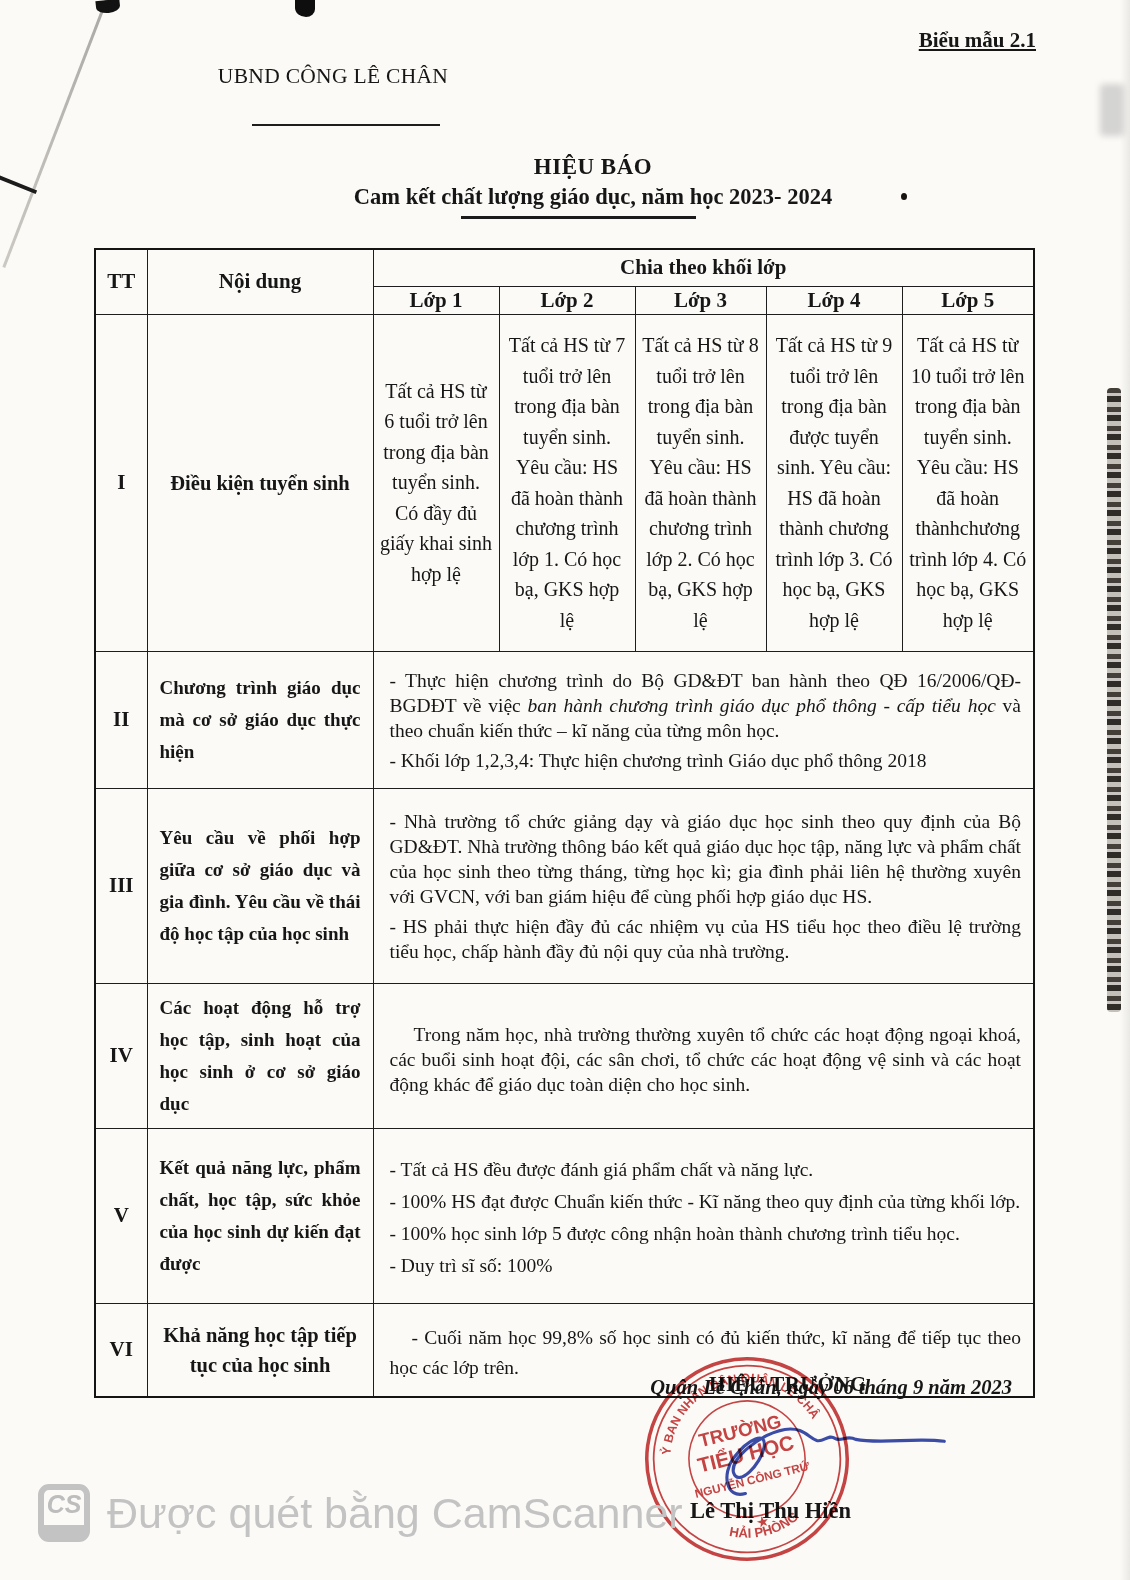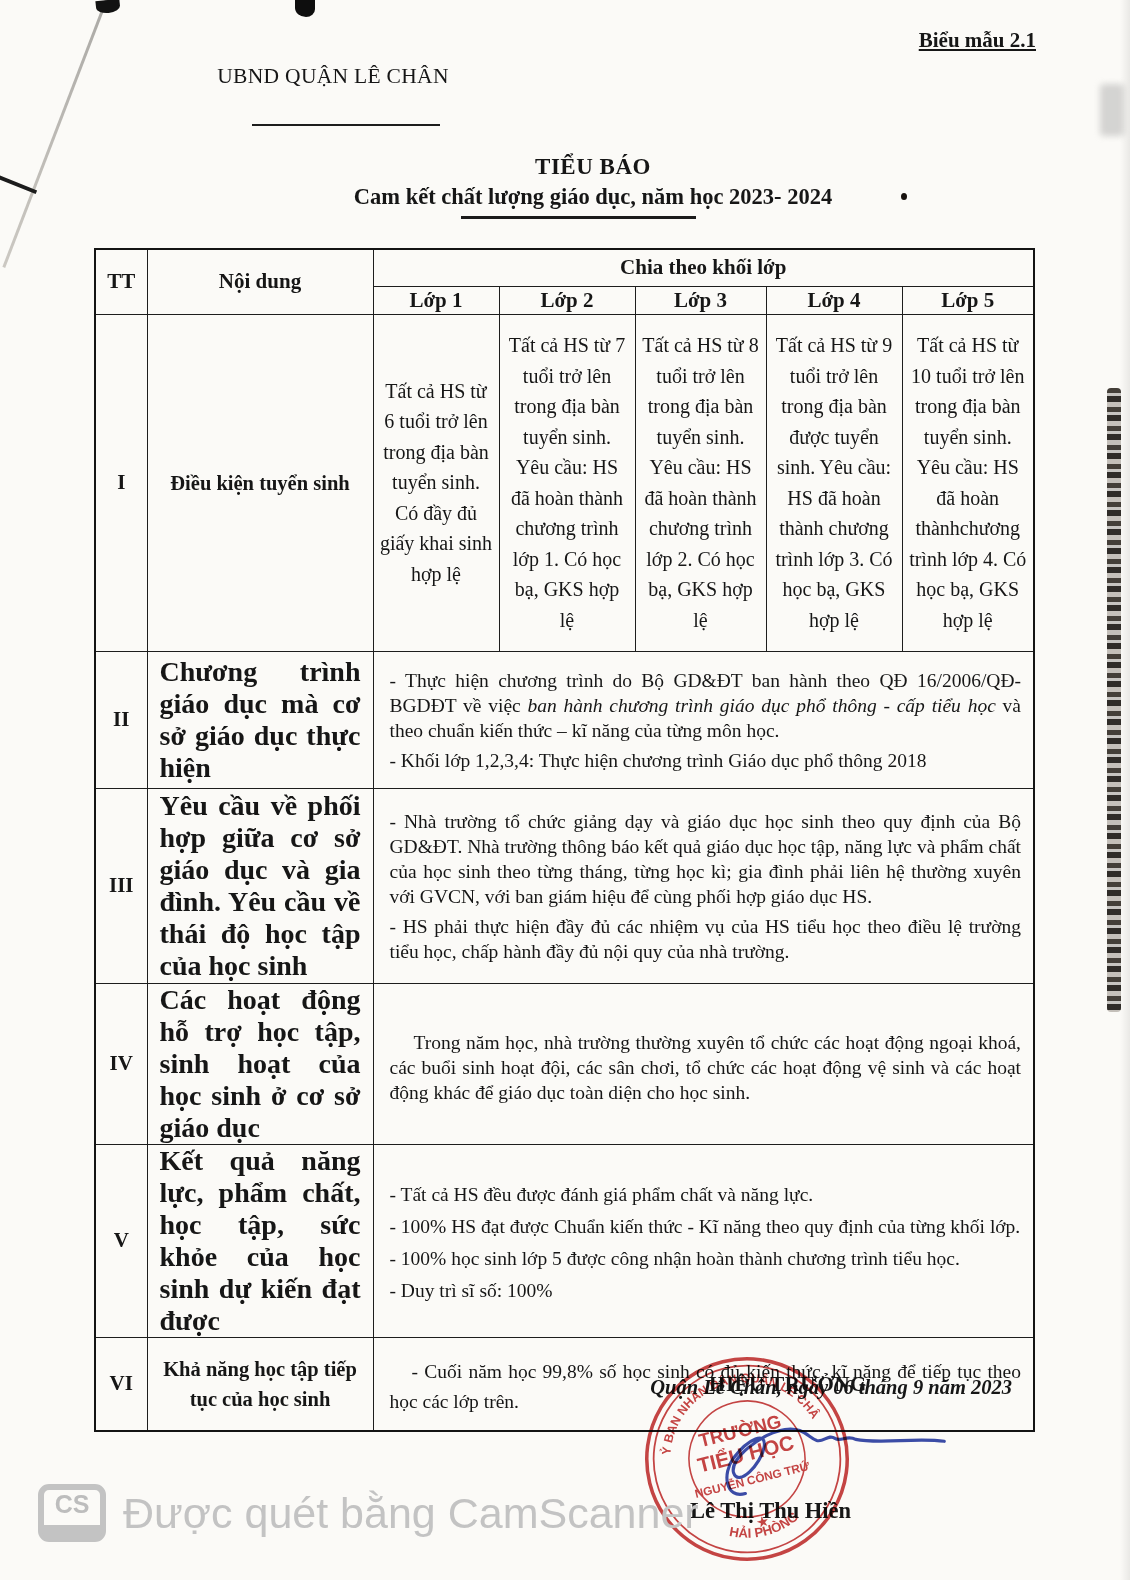--- a/index.html
+++ b/index.html
@@ -41,21 +41,21 @@
   .sub-underline{position:absolute;left:461px;top:216px;width:235px;height:2.6px;background:#1b1b1b;}
   
   table.doc{position:absolute;left:94px;top:248px;width:941px;table-layout:fixed;
     border-collapse:collapse;border:2.6px solid #141414;}
   table.doc td{border:1.7px solid #1d1d1d;vertical-align:middle;overflow:hidden;}
   tr.h1{height:37px;} tr.h2{height:28px;}
   tr.rI{height:337px;} tr.rII{height:137px;} tr.rIII{height:195px;}
   tr.rIV{height:145px;} tr.rV{height:175px;} tr.rVI{height:94px;padding-left:32px;}
   td.hcell{font-size:21px;font-weight:700;text-align:center;}
   td.tt{font-size:21px;font-weight:700;text-align:center;}
-  td.lbl{font-size:28px;font-weight:700;line-height:32px;padding:0 12px;text-align:justify;}
+  td.lbl{font-size:19px;font-weight:700;line-height:32px;padding:0 12px;text-align:justify;}
   td.lbl-center{font-size:20.5px;font-weight:700;text-align:center;padding:0 8px;line-height:30px;}
   td.gcell{font-size:20px;line-height:30.5px;text-align:center;padding:14px 6px;}
   td.content{vertical-align:top;font-size:19.5px;line-height:25px;
     text-align:justify;padding:5px 12px 4px 16px;}
   td.content p{margin:0;}
   .p-gap{margin-top:5px !important;}
   .indent{text-indent:24px;}
   tr.rV td.content{line-height:30px;padding-top:9px;}
   tr.rV .line{margin:2px 0;text-align:left;}
   tr.rVI td.content{line-height:30px;padding-top:11px;text-indent:22px;}
@@ -65,44 +65,44 @@
     font-size:21px;font-weight:700;letter-spacing:.5px;}
   .sig-name{position:absolute;left:658px;top:1498px;width:225px;text-align:center;
     font-size:22.5px;font-weight:700;}
   .stamp{position:absolute;left:634px;top:1346px;width:226px;height:226px;
     mix-blend-mode:multiply;opacity:.88;}
   .signature{position:absolute;left:706px;top:1414px;width:256px;height:95px;
     mix-blend-mode:multiply;}
   
   .cam{position:absolute;left:38px;top:1484px;display:flex;align-items:center;gap:17px;
     font-family:"Liberation Sans","DejaVu Sans",sans-serif;}
-  .cs-box{width:68px;height:58px;border:6px solid #c3c3c3;border-radius:11px;
-    box-sizing:border-box;position:relative;display:flex;justify-content:center;}
+  .cs-box{width:52px;height:58px;border:6px solid #c3c3c3;border-radius:11px;
+    box-sizing:border-box;position:relative;display:flex;justify-content:center;font-style:italic;}
   .cs-box::after{content:"";position:absolute;left:-2px;right:-2px;bottom:-2px;height:13px;
     background:#c3c3c3;border-radius:0 0 6px 6px;}
   .cs-letters{font-size:25px;font-weight:700;color:#bdbdbd;margin-top:0;}
   .cam-text{font-size:43px;color:#c3c3c3;font-weight:400;}
 </style>
 </head>
 <body>
 
 <div class="page">
 
   <div class="fold-line"></div>
   <div class="corner-mark"></div>
   <div class="blob1"></div>
   <div class="blob2"></div>
   <div class="ink-dot"></div>
   <div class="bleed-strip"></div>
   <div class="bleed-top"></div>
 
   <div class="form-label">Biểu mẫu 2.1</div>
-  <div class="org1">UBND QUẬN LÊ CHÂN</div>
+  <div class="org1">UBND CÔNG LÊ CHÂN</div>
   <div class="org-underline"></div>
-  <div class="doc-title">TIỂU BÁO</div>
+  <div class="doc-title">HIỆU BÁO</div>
   <div class="doc-subtitle">Cam kết chất lượng giáo dục, năm học 2023- 2024</div>
   <div class="sub-underline"></div>
 
   <table class="doc">
     <colgroup>
       <col style="width:52px">
         <col style="width:226px">
         <col style="width:126px">
       <col style="width:136px">
         <col style="width:131px">

